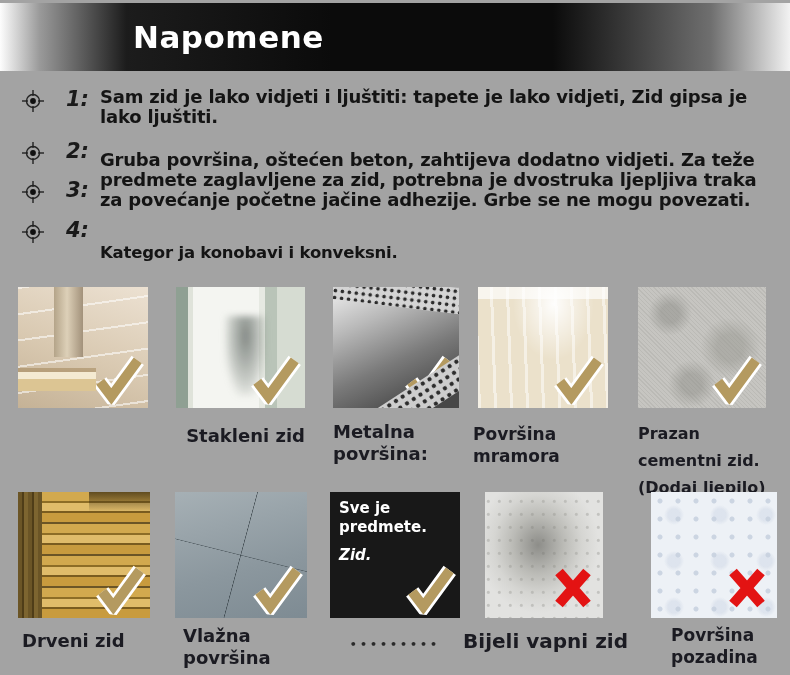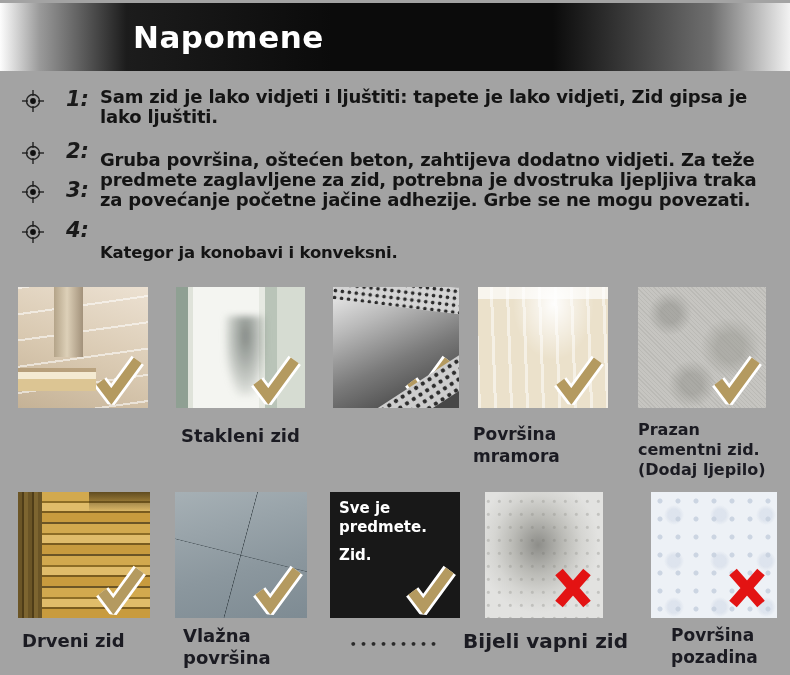--- a/index.html
+++ b/index.html
@@ -20,21 +20,21 @@
   .np1{top:87px;width:680px;}
   .np2{top:150px;width:668px;}
   .np3{top:243px;width:400px;font-size:16.5px;}
 
   
   .cell{position:absolute;}
   .img{position:relative;overflow:hidden;width:100%;}
   .r1 .img{height:121px;} .r2 .img{height:126px;}
   .caption{font-weight:bold;color:#1b1b22;margin-top:9px;font-size:18px;line-height:22px;}
   .cap-center{text-align:center;}
-  .cap-small{font-size:16px;line-height:20px;}
+  .cap-small{font-size:16px;line-height:27px;}
   .cap-big{font-size:20px;}
   .cap-dots{font-size:11px;letter-spacing:3px;color:#2a2a2a;text-align:center;margin-top:16px;}
 
   .mark-check{position:absolute;right:5px;bottom:3px;width:54px;height:54px;transform:rotate(6deg);}
   .mark-x{position:absolute;right:8px;bottom:8px;width:44px;height:44px;}
 
   
   .surface-sandstone{background:
       repeating-linear-gradient(172deg,rgba(255,255,255,.55) 0 2px,transparent 2px 26px),
       linear-gradient(200deg,#ece1d2 0%,#d9c9b1 55%,#c5b296 100%);}
@@ -74,21 +74,21 @@
   .surface-wood::after{content:"";position:absolute;right:0;top:0;width:46%;height:16%;
       background:linear-gradient(180deg,rgba(35,26,8,.65),transparent);}
 
   .surface-wet{background:
       linear-gradient(105deg,transparent 49.5%,rgba(40,50,55,.75) 49.8%,transparent 50.3%),
       linear-gradient(14deg,transparent 49.5%,rgba(40,50,55,.55) 49.8%,transparent 50.3%),
       linear-gradient(165deg,#a6b0b5 0%,#8b979e 60%,#7e8b93 100%);}
 
   .surface-black{background:#181818;}
   .overlay-text{position:absolute;left:9px;top:7px;color:#ffffff;font-weight:bold;font-size:15px;line-height:19px;width:78px;}
-  .overlay-text .line2{display:block;margin-top:9px;}
+  .overlay-text .line2{display:block;margin-top:9px;font-style:italic;}
 
   .surface-lime{background:
       radial-gradient(ellipse at 45% 42%,rgba(105,105,100,.7) 0%,rgba(140,140,132,.45) 28%,rgba(175,175,168,.25) 48%,transparent 66%),
       radial-gradient(circle at 30% 72%,rgba(120,120,115,.3) 1px,transparent 2px),
       #e2e2e0;background-size:auto,11px 13px,auto;}
 
   .surface-wallpaper{background-color:#edf1f6;background-image:
       radial-gradient(circle,rgba(198,208,222,.85) 2px,transparent 3px),
       radial-gradient(circle,rgba(206,215,229,.5) 6px,transparent 10px);
       background-size:18px 18px,46px 46px;}
@@ -153,30 +153,31 @@
     </div>
   </div>
 
   <div class="cell r1" style="left:176px;top:287px;width:129px;">
     <div class="img surface-glass">
       <svg class="mark-check" viewBox="0 0 60 60">
         <path d="M13 36 L27 51 L52 8" fill="none" stroke="#ffffff" stroke-width="17"></path>
         <path d="M13 36 L27 51 L52 8" fill="none" stroke="#b49a60" stroke-width="11"></path>
       </svg>
     </div>
-    <div class="caption cap-center" style="margin-top:17px;">Stakleni zid</div>
+    <div class="caption cap-center" style="margin-top:17px;text-align:right;">Stakleni zid</div>
   </div>
 
   <div class="cell r1" style="left:333px;top:287px;width:126px;">
     <div class="img surface-metal">
       <svg class="mark-check" viewBox="0 0 60 60">
         <path d="M13 36 L27 51 L52 8" fill="none" stroke="#ffffff" stroke-width="17"></path>
         <path d="M13 36 L27 51 L52 8" fill="none" stroke="#b49a60" stroke-width="11"></path>
       </svg>
     </div>
+    <div class="caption" style="width:100px;margin-top:13px;">Metalna površina:</div>
   </div>
 
   <div class="cell r1" style="left:478px;top:287px;width:130px;">
     <div class="img surface-marble">
       <svg class="mark-check" viewBox="0 0 60 60">
         <path d="M13 36 L27 51 L52 8" fill="none" stroke="#ffffff" stroke-width="17"></path>
         <path d="M13 36 L27 51 L52 8" fill="none" stroke="#b49a60" stroke-width="11"></path>
       </svg>
     </div>
     <div class="caption" style="width:170px;margin-left:-5px;margin-top:15px;font-size:17px;">Površina mramora</div>

